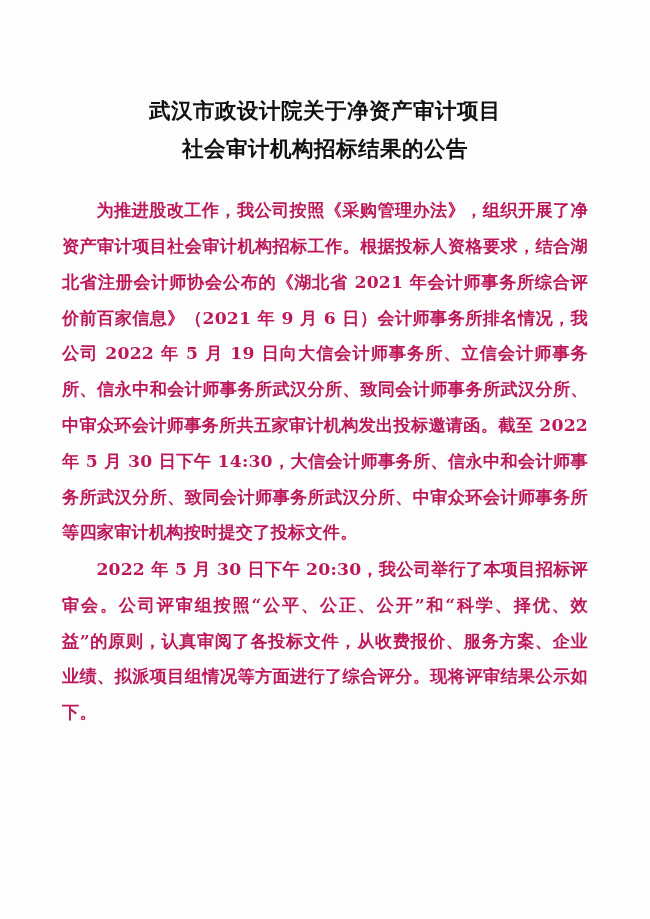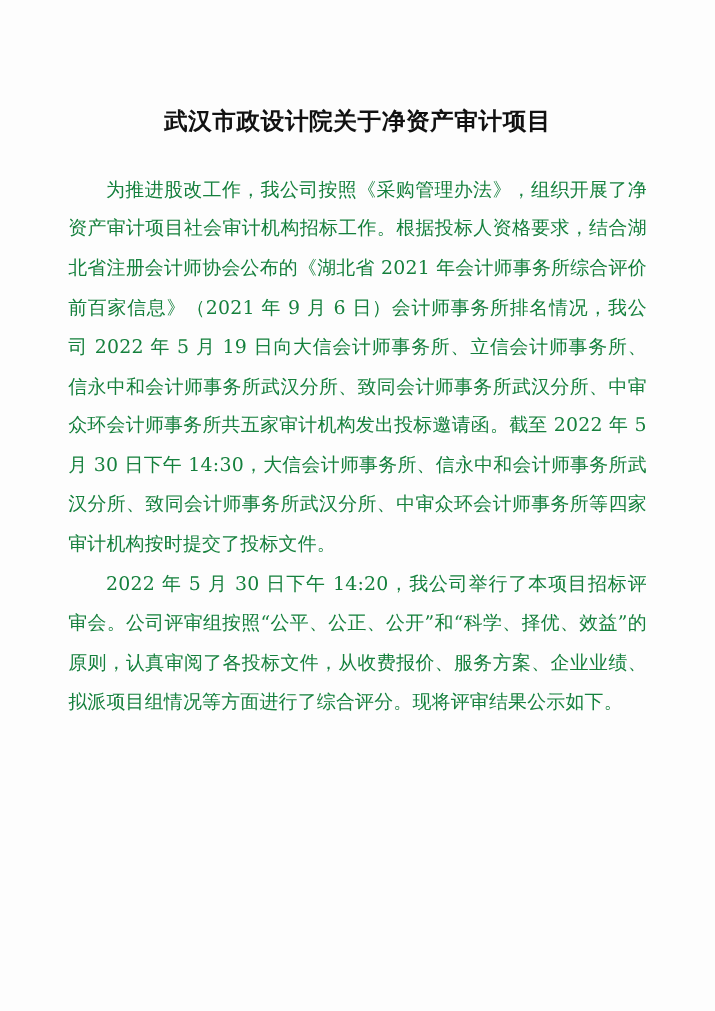--- a/index.html
+++ b/index.html
@@ -34,39 +34,41 @@
   .doc-title .title-line {
     display: block;
     white-space: nowrap;
   }
   .body-text {
     font-size: 17.2px;
     line-height: 2.08;
     text-align: justify;
     text-justify: inter-ideograph;
     letter-spacing: 0.2px;
-    color: #15803d;
+    color: #be185d;
+    font-weight: bold;
   }
   .para {
     margin: 0 0 0 0;
     text-indent: 2em;
     text-align: justify;
     text-justify: inter-ideograph;
   }
   .para + .para {
     margin-top: 1px;
   }
 </style>
 </head>
 <body>
 
 <div class="page">
 
   <h1 class="doc-title">
     <span class="title-line">武汉市政设计院关于净资产审计项目</span>
+    <span class="title-line">社会审计机构招标结果的公告</span>
   </h1>
 
   <div class="body-text">
     <p class="para">为推进股改工作，我公司按照《采购管理办法》，组织开展了净资产审计项目社会审计机构招标工作。根据投标人资格要求，结合湖北省注册会计师协会公布的《湖北省 2021 年会计师事务所综合评价前百家信息》（2021 年 9 月 6 日）会计师事务所排名情况，我公司 2022 年 5 月 19 日向大信会计师事务所、立信会计师事务所、信永中和会计师事务所武汉分所、致同会计师事务所武汉分所、中审众环会计师事务所共五家审计机构发出投标邀请函。截至 2022 年 5 月 30 日下午 14:30，大信会计师事务所、信永中和会计师事务所武汉分所、致同会计师事务所武汉分所、中审众环会计师事务所等四家审计机构按时提交了投标文件。</p>
-    <p class="para">2022 年 5 月 30 日下午 14:20，我公司举行了本项目招标评审会。公司评审组按照“公平、公正、公开”和“科学、择优、效益”的原则，认真审阅了各投标文件，从收费报价、服务方案、企业业绩、拟派项目组情况等方面进行了综合评分。现将评审结果公示如下。</p>
+    <p class="para">2022 年 5 月 30 日下午 20:30，我公司举行了本项目招标评审会。公司评审组按照“公平、公正、公开”和“科学、择优、效益”的原则，认真审阅了各投标文件，从收费报价、服务方案、企业业绩、拟派项目组情况等方面进行了综合评分。现将评审结果公示如下。</p>
   </div>
 
 </div>
 
 </body></html>

